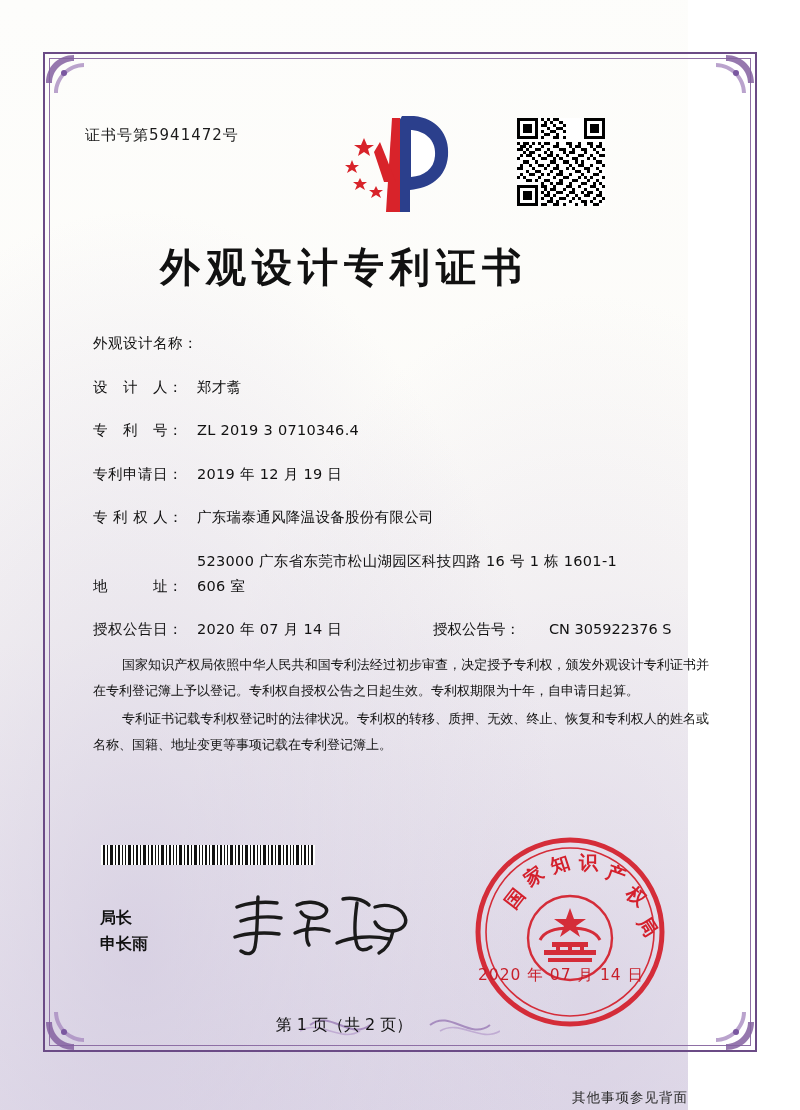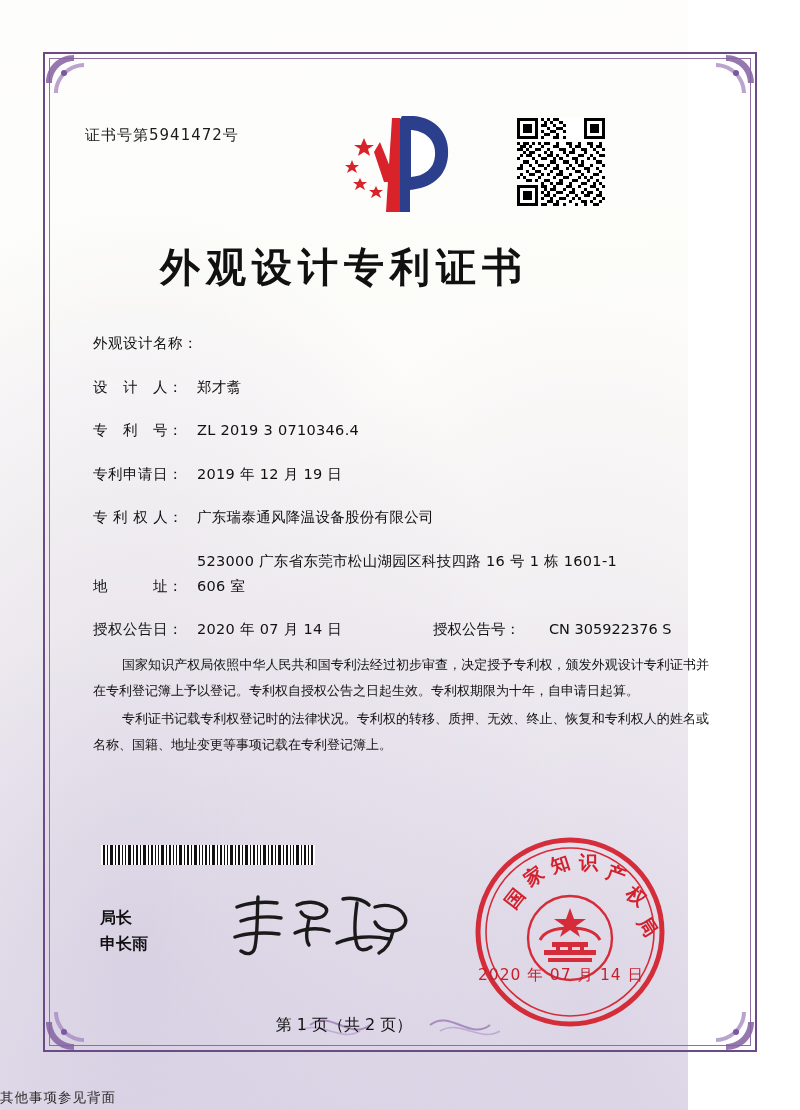--- a/index.html
+++ b/index.html
@@ -179,21 +179,21 @@
     position: absolute;
     left: 0; right: 0; top: 1015px;
     text-align: center;
     font-size: 16px;
     color: #111;
     font-family: "DejaVu Sans", sans-serif;
   }
   .footer-note {
     position: absolute;
     left: 0; right: 0; top: 1089px;
-    text-align: left;
+    text-align: right;
     font-size: 13.5px;
     color: #2a2a2a;
     letter-spacing: 1px;
     font-family: "DejaVu Sans", sans-serif;
   }
 </style>
 </head>
 <body>
 
 <div id="page">

